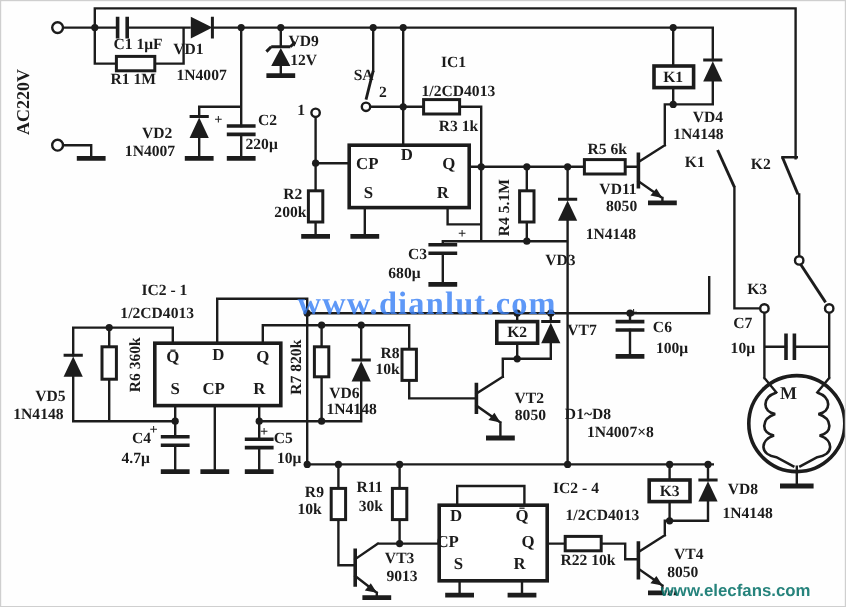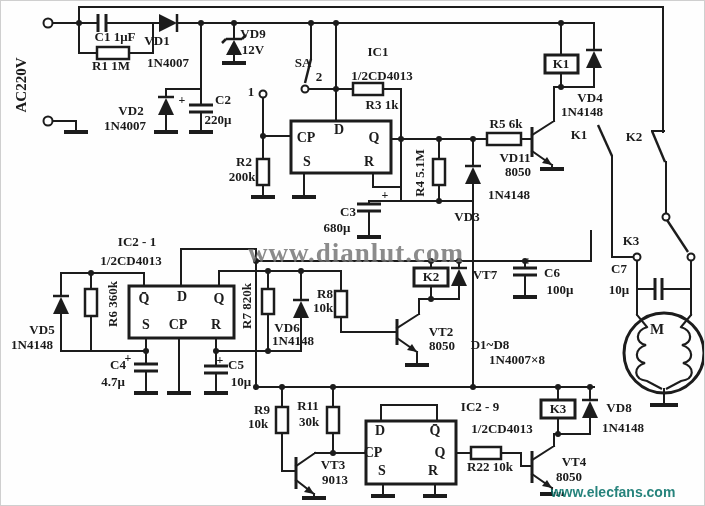--- a/index.html
+++ b/index.html
@@ -6,21 +6,21 @@
   .stage{position:relative;width:705px;height:506px;background:#fefefe;overflow:hidden;
          font-family:"Liberation Serif",serif;border:1px solid #cfcfcf;box-sizing:border-box;}
   svg{position:absolute;left:0;top:0;}
   .lbl{position:absolute;transform:translate(-50%,-50%);font:700 13px "Liberation Serif",serif;
        color:#1b1b1b;white-space:nowrap;z-index:3;}
   .rot{transform:translate(-50%,-50%) rotate(-90deg);}
   .pin{font-size:14px;}
   .big{font-size:15px;}
   .boxlbl{font-size:13px;}
   .wm-center{position:absolute;transform:translate(-50%,-50%);font:700 27px "Liberation Serif",serif;
-       color:#737373;opacity:.82;letter-spacing:1px;z-index:5;}
+       color:#3b82f6;opacity:.82;letter-spacing:1px;z-index:5;}
   .wm-brand{position:absolute;transform:translate(-50%,-50%);font:700 30px "Liberation Sans",sans-serif;
        color:#a9aeb6;opacity:.85;text-shadow:1px 1px 0 #fff,-1px -1px 0 #fff;z-index:5;letter-spacing:2px;}
   .wm-url{position:absolute;transform:translate(-50%,-50%);font:700 14px "Liberation Sans",sans-serif;
        color:#0f766e;opacity:.9;text-shadow:1px 1px 0 #fff;z-index:5;}
 </style>
 </head>
 <body>
 
 <div class="stage">
 
@@ -284,21 +284,21 @@
 <div class="lbl" style="left:551px;top:272px">C6</div>
 <div class="lbl" style="left:559px;top:289px">100μ</div>
 <div class="lbl" style="left:489px;top:344px">D1~D8</div>
 <div class="lbl" style="left:516px;top:359px">1N4007×8</div>
 <div class="lbl" style="left:261px;top:409px">R9</div>
 <div class="lbl" style="left:257px;top:423px">10k</div>
 <div class="lbl" style="left:307px;top:405px">R11</div>
 <div class="lbl" style="left:308px;top:421px">30k</div>
 <div class="lbl" style="left:332px;top:464px">VT3</div>
 <div class="lbl" style="left:334px;top:479px">9013</div>
-<div class="lbl" style="left:479px;top:406px">IC2 - 9</div>
+<div class="lbl" style="left:479px;top:406px">IC2 - 4</div>
 <div class="lbl" style="left:501px;top:428px">1/2CD4013</div>
 <div class="lbl pin" style="left:379px;top:430px">D</div>
 <div class="lbl pin" style="left:434px;top:430px">Q̄</div>
 <div class="lbl pin" style="left:372px;top:452px">CP</div>
 <div class="lbl pin" style="left:439px;top:452px">Q</div>
 <div class="lbl pin" style="left:381px;top:470px">S</div>
 <div class="lbl pin" style="left:432px;top:470px">R</div>
 <div class="lbl" style="left:489px;top:466px">R22 10k</div>
 <div class="lbl boxlbl" style="left:557px;top:408px">K3</div>
 <div class="lbl" style="left:618px;top:407px">VD8</div>

